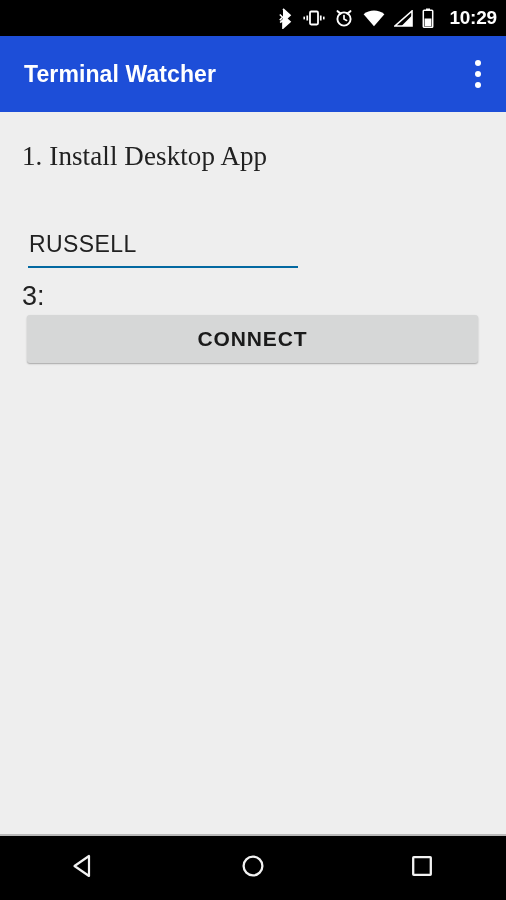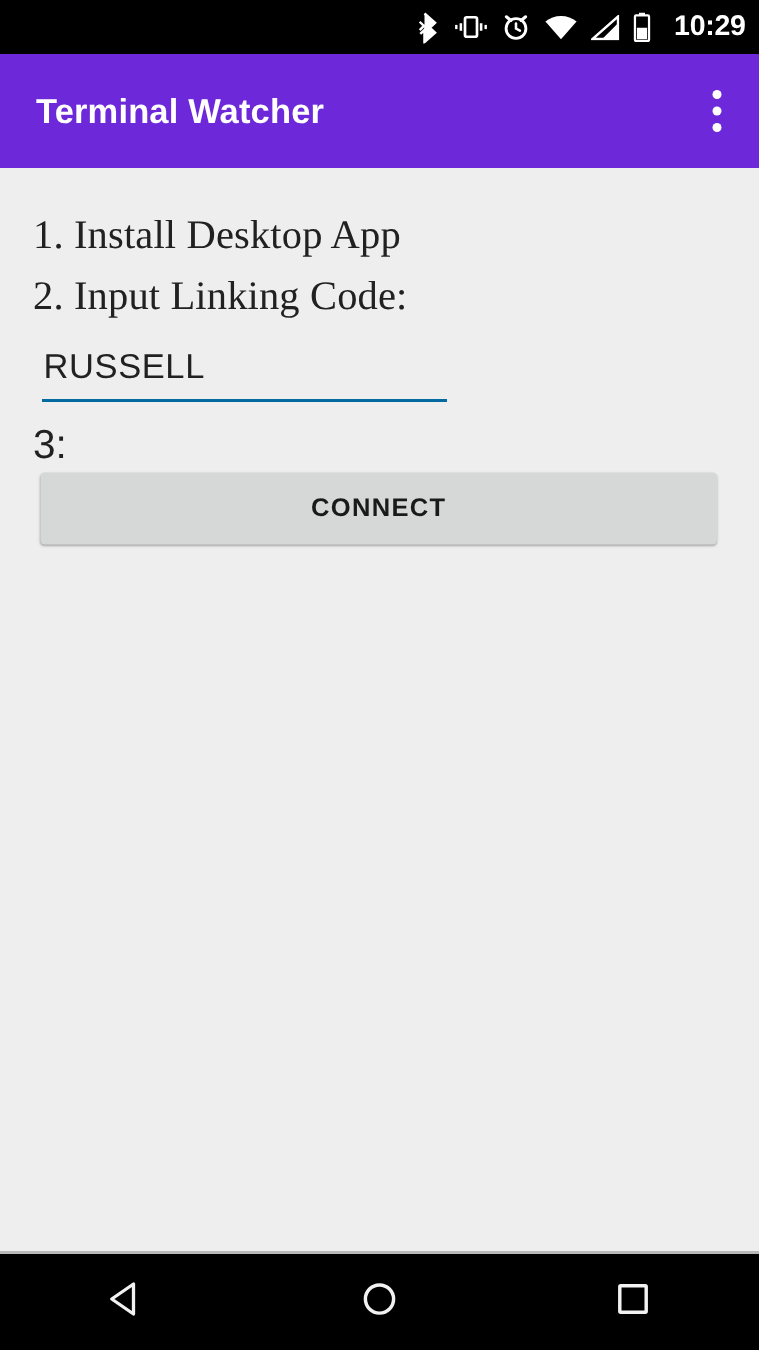--- a/index.html
+++ b/index.html
@@ -52,21 +52,21 @@
     margin-left: 6px;
     font-family: "Liberation Sans", sans-serif;
   }
 
   
   .app-bar {
     position: absolute;
     left: 0; top: 36px;
     width: 506px;
     height: 76px;
-    background: #6d28d9;
+    background: #1d4ed8;
     display: flex;
     align-items: center;
   }
   .app-title {
     color: #ffffff;
     font-size: 23px;
     font-weight: bold;
     margin-left: 24px;
     letter-spacing: 0.1px;
     white-space: nowrap;
@@ -150,21 +150,21 @@
     position: absolute;
     left: 27px;
     top: 203px;
     width: 451px;
     height: 48px;
     background: #d6d7d7;
     border: none;
     border-radius: 3px;
     box-shadow: 0 1px 2px rgba(0,0,0,0.22), 0 1px 1px rgba(0,0,0,0.10);
     color: #1a1a1a;
-    font-size: 17px;
+    font-size: 21px;
     font-weight: bold;
     letter-spacing: 0.9px;
     font-family: "Liberation Sans", sans-serif;
     cursor: pointer;
     text-align: center;
     line-height: 48px;
     padding: 0;
   }
 
   
@@ -260,21 +260,20 @@
   <div class="overflow-btn">
     <span class="dot"></span>
     <span class="dot"></span>
     <span class="dot"></span>
   </div>
   <div class="app-bar-shadow"></div>
 
   <div class="content">
 
     <div class="step-line step-1">1. Install Desktop App</div>
-    <div class="step-line step-2">2. Input Linking Code:</div>
 
     <input class="code-field" type="text" value="RUSSELL" style="">
 
     <div class="step-3">3:</div>
 
     <button class="connect-btn">CONNECT</button>
   </div>
 
   <div class="nav-sep"></div>
   <div class="nav-bar">

